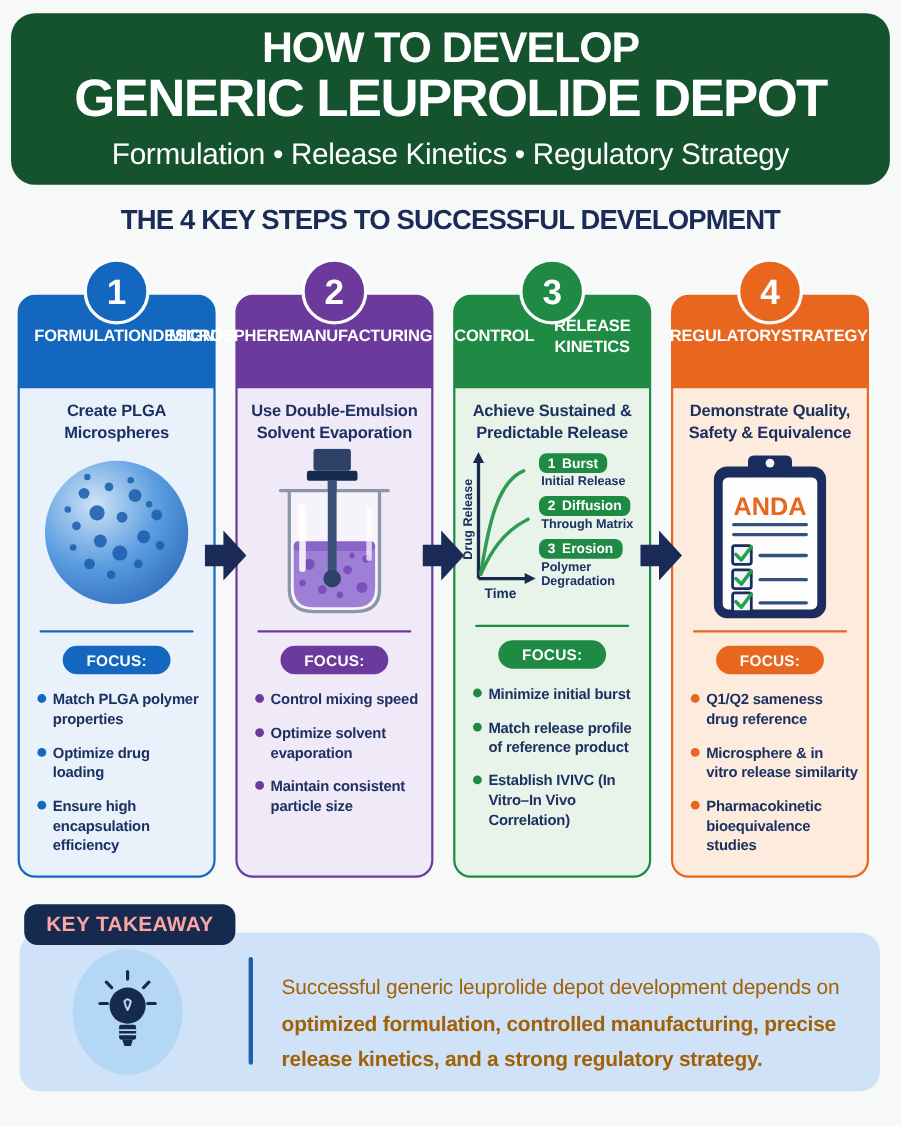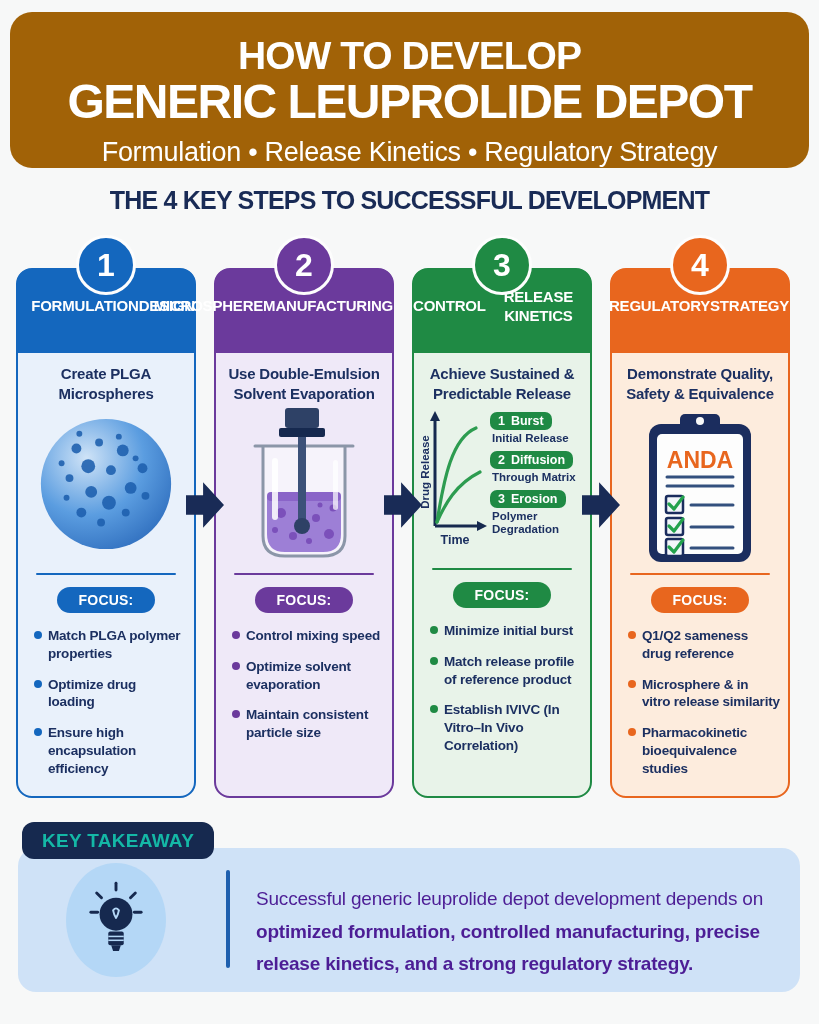--- a/index.html
+++ b/index.html
@@ -6,22 +6,22 @@
   html,body { margin:0; padding:0; }
   body {
     width:819px; height:1024px; position:relative; overflow:hidden;
     background:#f7f8f8;
     font-family:"Liberation Sans", sans-serif;
     color:#1c3061;
   }
   
   .hero {
     position:absolute; left:10px; top:12px; width:799px; height:156px;
-    background:#a16207; border-radius:22px;
-    display:flex; flex-direction:column; align-items:center; justify-content:flex-end;
+    background:#14532d; border-radius:22px;
+    display:flex; flex-direction:column; align-items:center; justify-content:center;
     color:#fff; text-align:center;
   }
   .hero-l1 { font-size:39px; font-weight:bold; letter-spacing:-1px; line-height:1.02; }
   .hero-l2 { font-size:48px; font-weight:bold; letter-spacing:-1.5px; line-height:1.08; }
   .hero-sub { font-size:27px; margin-top:9px; font-weight:normal; letter-spacing:-0.3px; }
   
   .section-title {
     position:absolute; top:186px; left:0; width:819px; text-align:center;
     font-size:25px; font-weight:bold; color:#192b56; letter-spacing:-0.8px;
   }
@@ -82,31 +82,31 @@
     z-index:4;
   }
   .arrow-1 { left:170px; } .arrow-2 { left:368px; } .arrow-3 { left:566px; }
   
   .takeaway-panel {
     position:absolute; left:18px; top:848px; width:782px; height:144px;
     background:#cfe2f7; border-radius:18px;
   }
   .takeaway-tab {
     position:absolute; left:22px; top:822px; height:37px; min-width:190px;
-    background:#16294f; border-radius:12px; color:#14b8a6; font-size:19px; font-weight:bold;
+    background:#16294f; border-radius:12px; color:#fca5a5; font-size:19px; font-weight:bold;
     display:flex; align-items:center; justify-content:center; padding:0 20px; z-index:2;
     letter-spacing:0.3px;
   }
   .bulb-oval {
     position:absolute; left:48px; top:15px; width:100px; height:114px;
     background:#b4d7f6; border-radius:50%;
     display:flex; align-items:center; justify-content:center;
   }
   .tk-divider { position:absolute; left:208px; top:22px; width:4px; height:98px; background:#1e5fae; border-radius:2px; }
-  .tk-text { position:absolute; left:238px; top:16px; width:540px; font-size:19px; line-height:1.72; color:#4c1d95; letter-spacing:-0.2px; }
+  .tk-text { position:absolute; left:238px; top:16px; width:540px; font-size:19px; line-height:1.72; color:#a16207; letter-spacing:-0.2px; }
   .tk-text .bold { font-weight:bold; }
 </style>
 </head>
 <body>
 
 <div class="hero">
   <div class="hero-l1">HOW TO DEVELOP</div>
   <div class="hero-l2">GENERIC LEUPROLIDE DEPOT</div>
   <div class="hero-sub">Formulation • Release Kinetics • Regulatory Strategy</div>
 </div>

